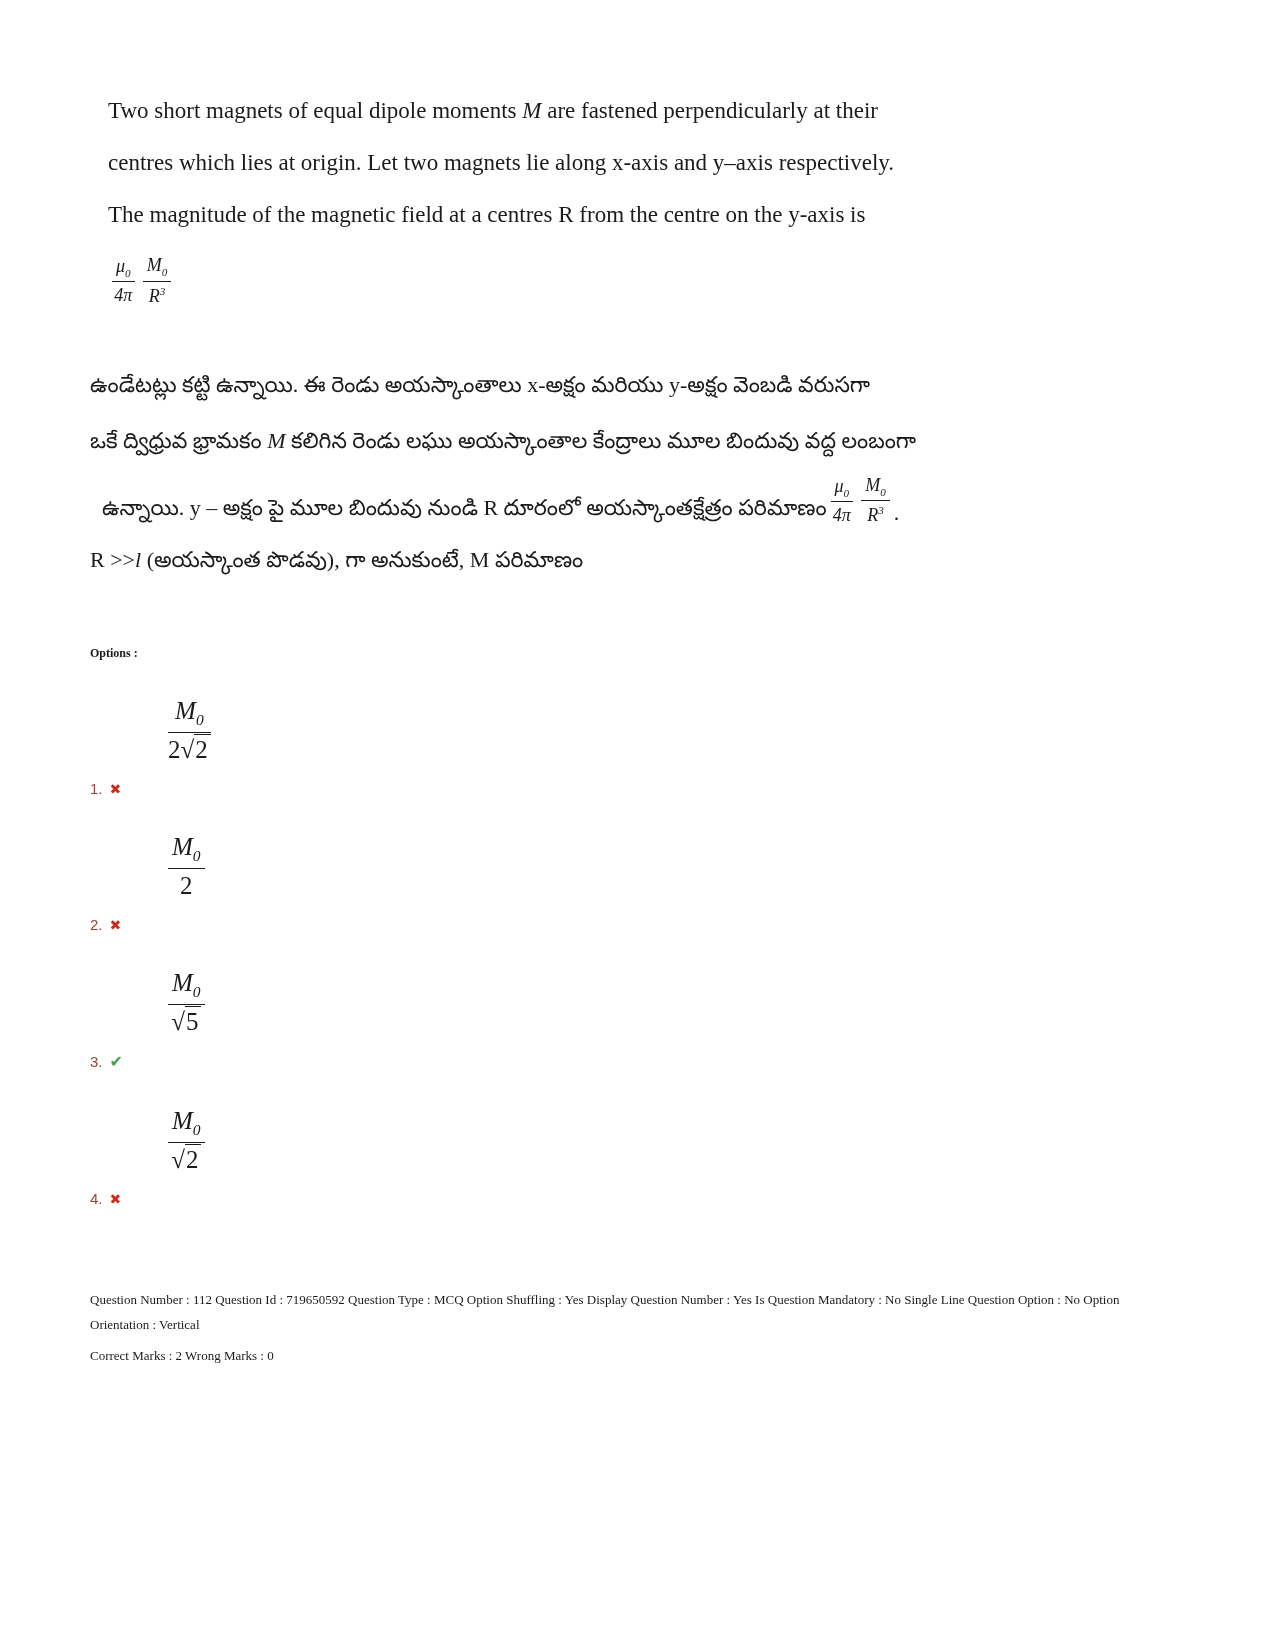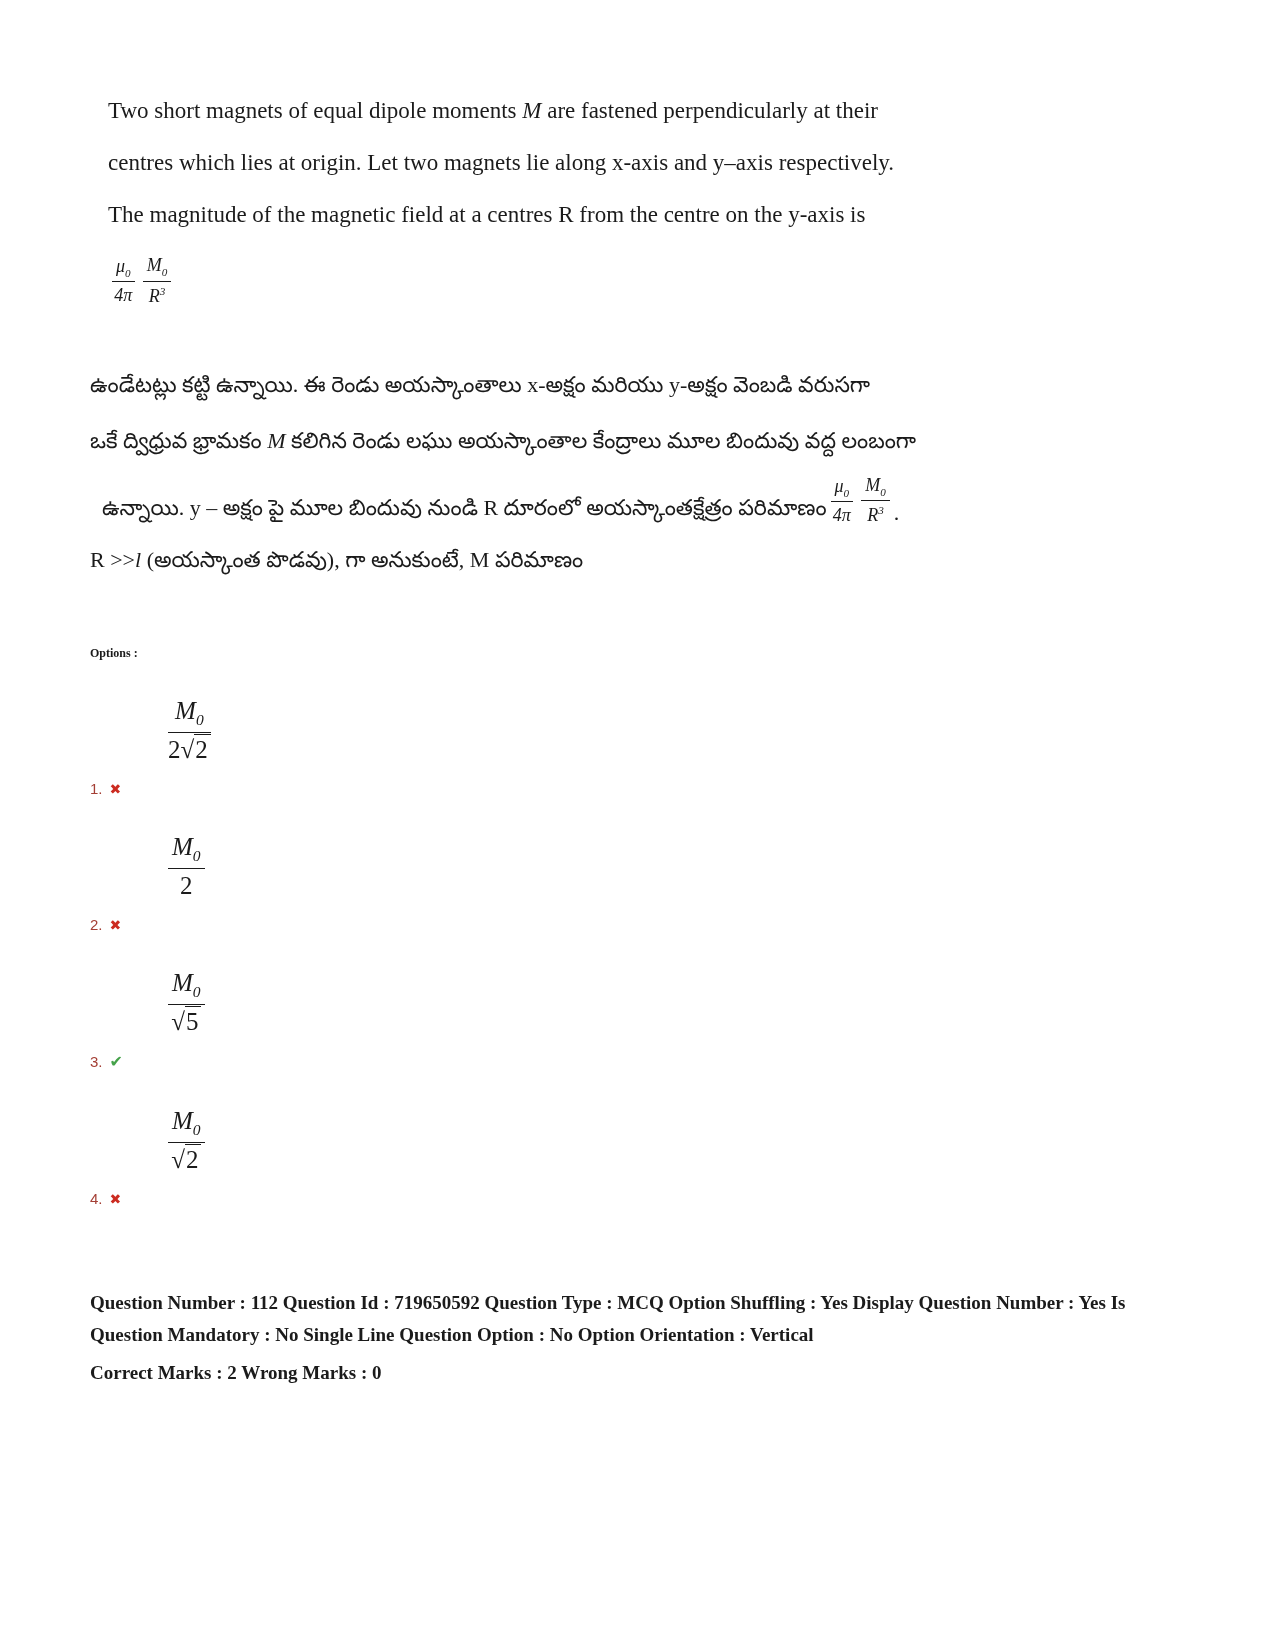--- a/index.html
+++ b/index.html
@@ -53,21 +53,21 @@
   .option { margin-top: 36px; }
   .opt-frac { margin-left: 168px; font-size: 25px; }
   .opt-frac .den { font-style: normal; }
   .opt-label { margin: 16px 0 0 90px; font-size: 15px; font-family: "Liberation Sans", "DejaVu Sans", sans-serif; }
   .opt-num { color: #a43f35; margin-right: 7px; }
   .mark { font-family: "DejaVu Sans", sans-serif; }
   .mark.wrong { color: #cc2b20; font-size: 14px; }
   .mark.correct { color: #45a24a; font-size: 16px; }
 
   
-  .footer { margin: 80px 0 0 90px; width: 1045px; font-weight: bold; font-size: 19px; line-height: 32px; }
+  .footer { margin: 80px 0 0 90px; width: 1045px; font-weight: normal; font-size: 13px; line-height: 25px; }
   .footer .marks-line { margin-top: 6px; }
 </style>
 </head>
 <body>
 
 <div class="page">
 
   <div class="q-en">
     <div class="q-line"><span>Two short magnets of equal dipole moments </span><i class="var">M</i><span> are fastened perpendicularly at their</span></div>
     <div class="q-line">centres which lies at origin. Let two magnets lie along x-axis and y–axis respectively.</div>

